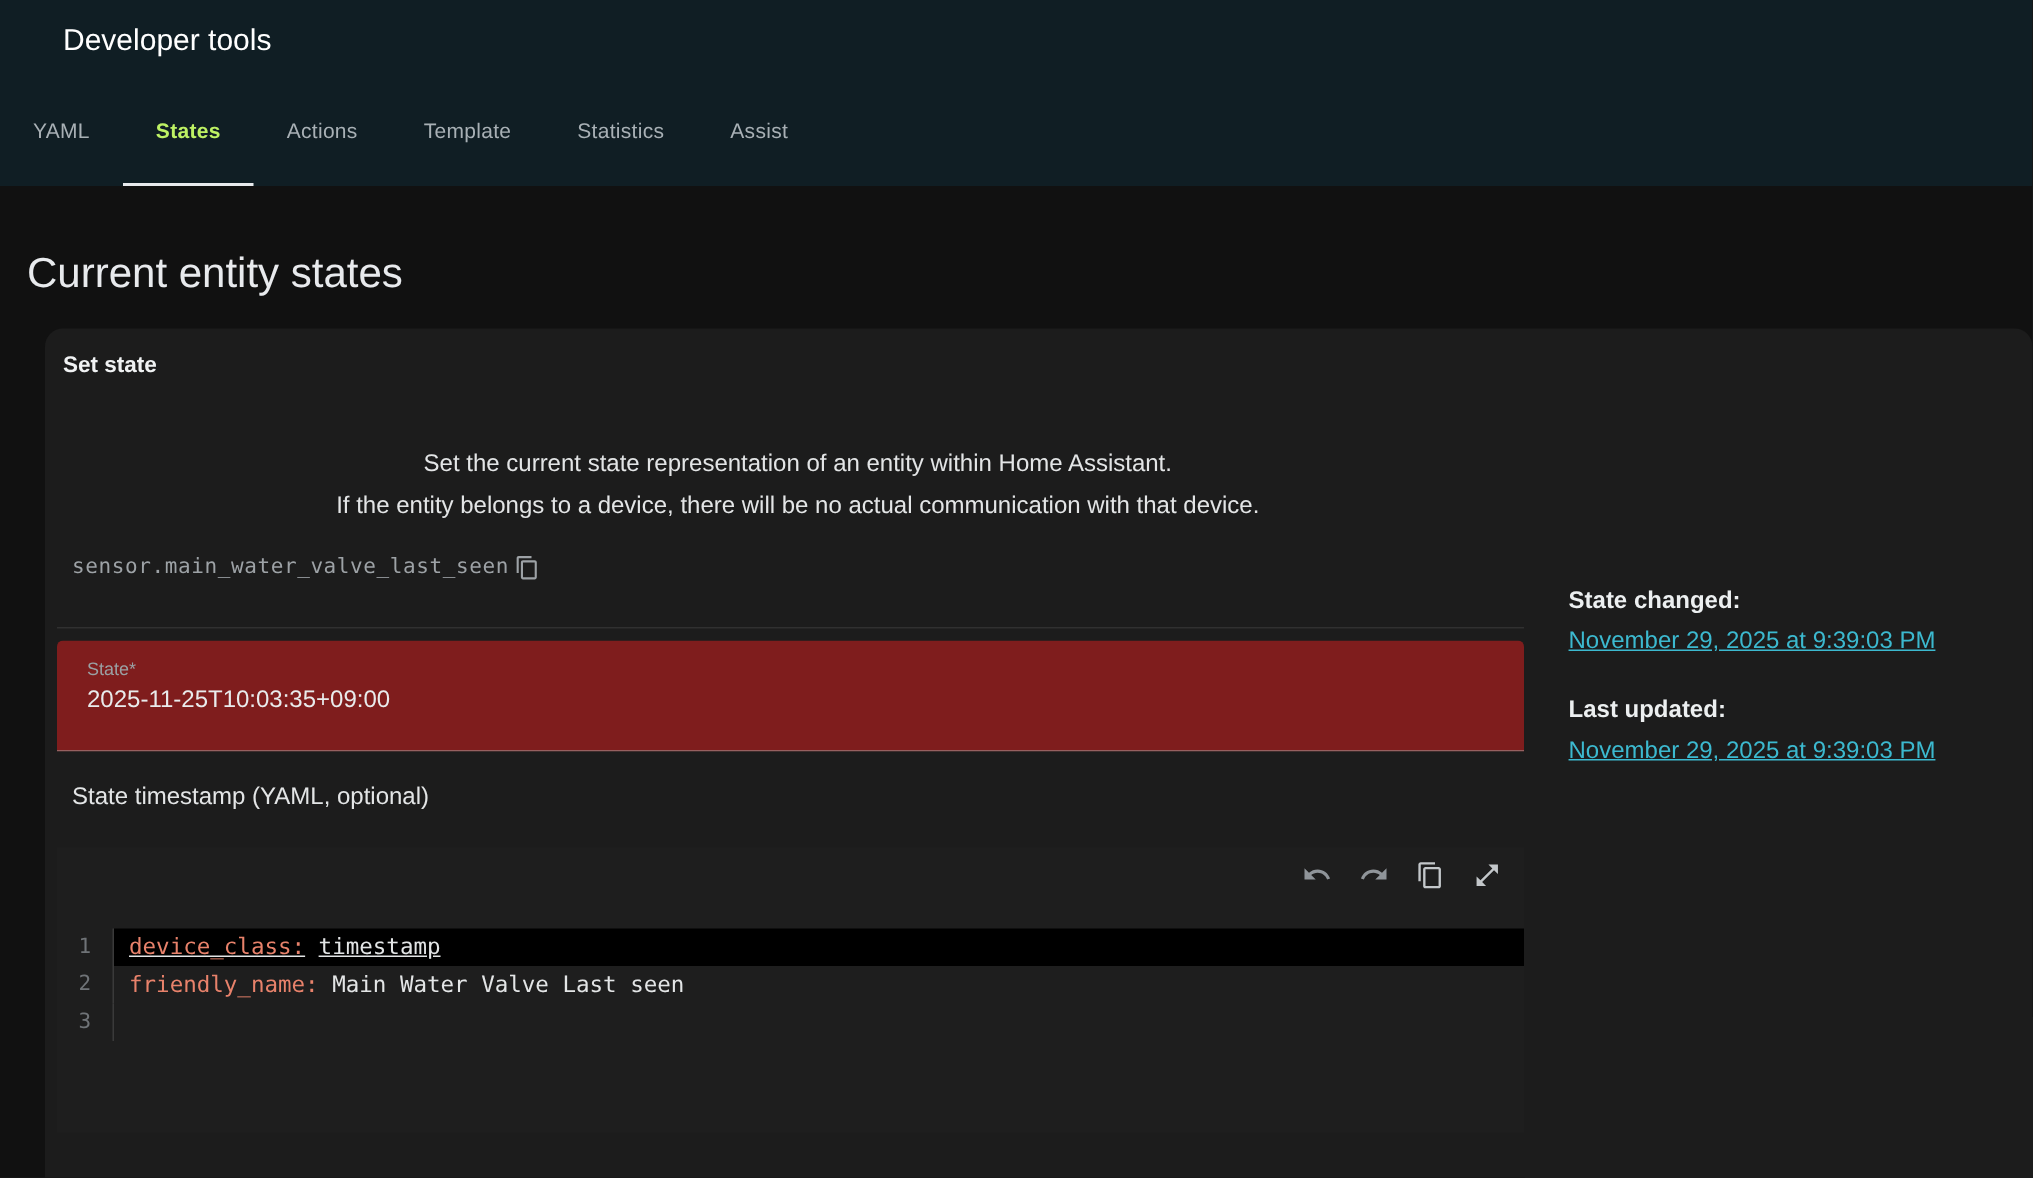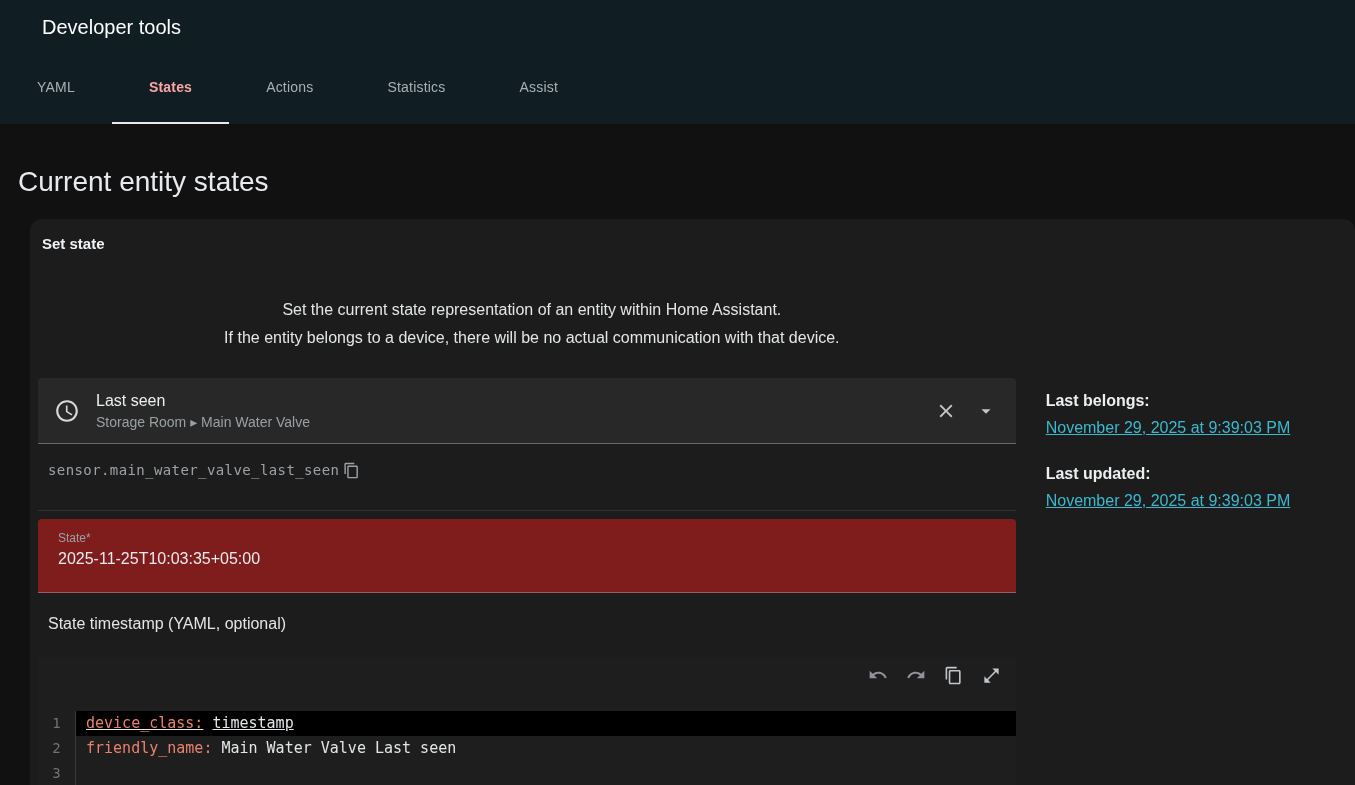--- a/index.html
+++ b/index.html
@@ -13,24 +13,24 @@
 
   
   .app-header { background:#101e24; height:124px; width:100%; }
   .header-title {
     color:#ffffff; font-size:20px; font-weight:400;
     padding:16px 0 0 42px; height:52px;
   }
   .tabs { display:flex; height:72px; align-items:stretch; }
   .tab {
     display:flex; align-items:center; justify-content:center;
-    padding:0 37px; font-size:14px; color:#a8b0b5;
+    padding:0 22px; font-size:14px; color:#a8b0b5;
     cursor:pointer; border-bottom:2px solid transparent; letter-spacing:.2px;
   }
-  .tab.active { color:#fca5a5; font-weight:700; border-bottom:2px solid #e8eaed; }
+  .tab.active { color:#bef264; font-weight:700; border-bottom:2px solid #e8eaed; }
 
   
   h1.page-heading {
     margin:42px 12px 21px 18px; font-size:28px; font-weight:400; color:#e8eaed;
   }
   .card {
     margin-left:30px; background:#1c1c1c; border-radius:12px;
     padding:16px 16px 0 8px; height:620px;
   }
   .card-title { margin-left:4px; font-size:15px; font-weight:700; color:#f0f2f3; }
@@ -110,79 +110,55 @@
 </style>
 </head>
 <body>
 
 <header class="app-header">
   <div class="header-title">Developer tools</div>
   <nav class="tabs">
     <div class="tab">YAML</div>
     <div class="tab active">States</div>
     <div class="tab">Actions</div>
+    <div class="tab">Template</div>
     <div class="tab">Statistics</div>
     <div class="tab">Assist</div>
   </nav>
 </header>
 
 <main>
   <h1 class="page-heading">Current entity states</h1>
 
   <section class="card">
     <div class="card-title">Set state</div>
 
     <div class="card-body">
       <div class="left-col">
 
         <div class="desc">
           <div>Set the current state representation of an entity within Home Assistant.</div>
           <div>If the entity belongs to a device, there will be no actual communication with that device.</div>
         </div>
 
-        <div class="entity-picker">
-          <span class="entity-icon">
-            <svg viewBox="0 0 24 24" width="26" height="26" fill="currentColor">
-              <path d="M12 20c-4.42 0-8-3.58-8-8s3.58-8 8-8 8 3.58 8 8-3.58 8-8 8m0-18C6.48 2 2 6.48 2 12s4.48 10 10 10 10-4.48 10-10S17.52 2 12 2m.5 5H11v6l5.25 3.15.75-1.23-4.5-2.67V7z"></path>
-            </svg>
-          </span>
-          <div class="entity-text">
-            <div class="entity-name">Last seen</div>
-            <div class="entity-secondary">Storage Room ▸ Main Water Valve</div>
-          </div>
-          <button class="icon-btn" aria-label="clear">
-            <span>
-              <svg viewBox="0 0 24 24" width="22" height="22" fill="currentColor">
-                <path d="M19 6.41 17.59 5 12 10.59 6.41 5 5 6.41 10.59 12 5 17.59 6.41 19 12 13.41 17.59 19 19 17.59 13.41 12z"></path>
-              </svg>
-            </span>
-          </button>
-          <button class="icon-btn" aria-label="open list">
-            <span>
-              <svg viewBox="0 0 24 24" width="22" height="22" fill="currentColor">
-                <path d="M7 10l5 5 5-5z"></path>
-              </svg>
-            </span>
-          </button>
-        </div>
 
         <div class="entity-id-section">
           <span class="entity-id">sensor.main_water_valve_last_seen</span>
           <button class="icon-btn small" aria-label="copy entity id">
             <span>
               <svg viewBox="0 0 24 24" width="17" height="17" fill="currentColor">
                 <path d="M16 1H4c-1.1 0-2 .9-2 2v14h2V3h12V1zm3 4H8c-1.1 0-2 .9-2 2v14c0 1.1.9 2 2 2h11c1.1 0 2-.9 2-2V7c0-1.1-.9-2-2-2zm0 16H8V7h11v14z"></path>
               </svg>
             </span>
           </button>
         </div>
 
         <div class="state-field">
           <div class="field-label">State*</div>
-          <div class="field-value">2025-11-25T10:03:35+05:00</div>
+          <div class="field-value">2025-11-25T10:03:35+09:00</div>
         </div>
 
         <div class="attrs-label">State timestamp (YAML, optional)</div>
 
         <div class="editor">
           <div class="editor-toolbar">
             <button class="icon-btn tool dim" aria-label="undo">
               <span>
                 <svg viewBox="0 0 24 24" width="20" height="20" fill="currentColor">
                   <path d="M12.5 8c-2.65 0-5.05.99-6.9 2.6L2 7v9h9l-3.62-3.62c1.39-1.16 3.16-1.88 5.12-1.88 3.54 0 6.55 2.31 7.6 5.5l2.37-.78C21.08 11.03 17.15 8 12.5 8z"></path>
@@ -224,20 +200,20 @@
             <div class="code-line">
               <span class="gutter">3</span>
               <span class="code-text"><span class="yaml-key"></span><span class="yaml-val"></span></span>
             </div>
           </div>
         </div>
 
       </div>
 
       <aside class="right-col">
-        <div class="meta-label">Last belongs:</div>
+        <div class="meta-label">State changed:</div>
         <a class="meta-link">November 29, 2025 at 9:39:03 PM</a>
         <div class="meta-label second">Last updated:</div>
         <a class="meta-link">November 29, 2025 at 9:39:03 PM</a>
       </aside>
     </div>
   </section>
 </main>
 
 </body></html>

